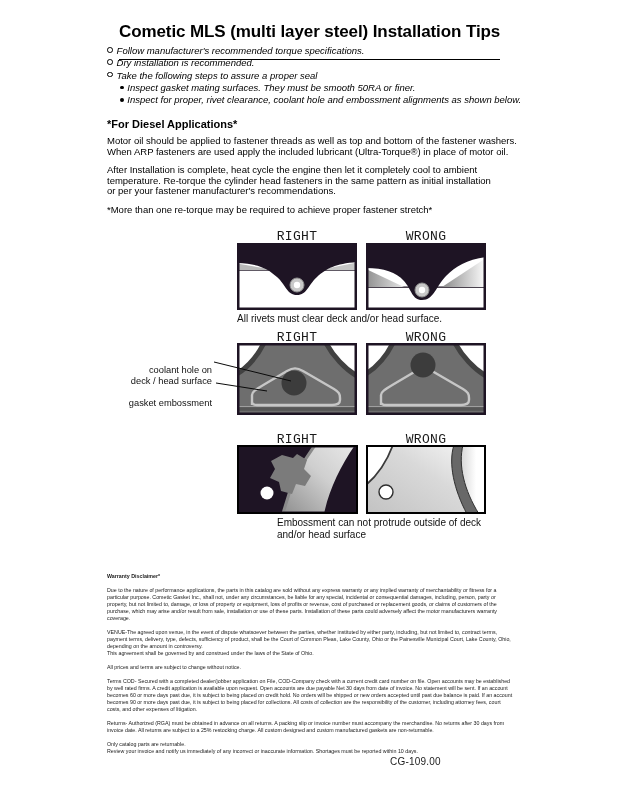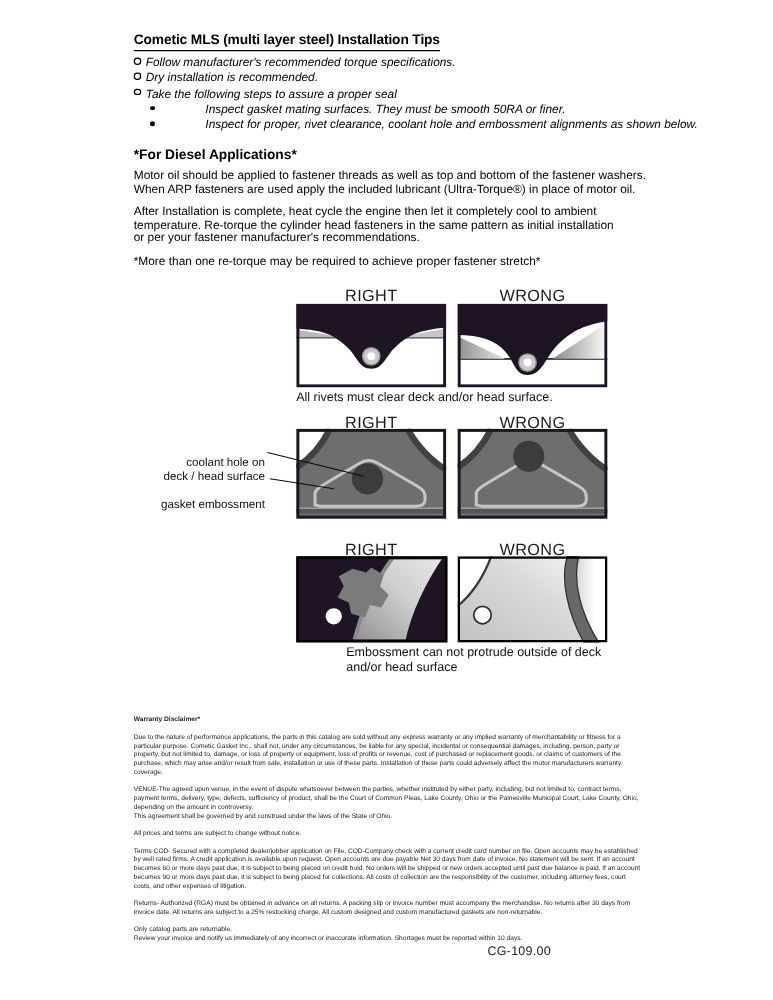--- a/index.html
+++ b/index.html
@@ -2,33 +2,33 @@
 <html><head>
 <meta charset="utf-8">
 <style>
   html,body{margin:0;padding:0;background:#fff;}
   .page{
     position:relative;width:618px;height:800px;background:#ffffff;overflow:hidden;
     font-family:"Liberation Sans","DejaVu Sans",sans-serif;color:#000;
   }
   .abs{position:absolute;}
   .title{
-    font-size:11px;font-weight:bold;letter-spacing:-0.1px;
-    border-bottom:1.6px solid #000;padding-bottom:2px;display:inline-block;white-space:nowrap;
+    font-size:17px;font-weight:bold;letter-spacing:-0.1px;
+    border-bottom:1.6px solid #000;padding-bottom:17px;display:inline-block;white-space:nowrap;margin-left:12px;
   }
   .bullets{font-size:9.5px;line-height:12.3px;}
   .bullet-row{display:flex;align-items:baseline;white-space:nowrap;}
   .b-open{display:inline-block;width:3.6px;height:3.6px;border:1px solid #000;border-radius:50%;
     margin-right:4px;flex:0 0 auto;position:relative;top:-1.5px;}
   .b-fill{display:inline-block;width:3.8px;height:3.8px;background:#000;border-radius:50%;
     margin-right:3.5px;flex:0 0 auto;position:relative;top:-1.5px;}
-  .sub{padding-left:13px;gap:37px;}
+  .sub{padding-left:13px;}
   .diesel-heading{font-size:11px;font-weight:bold;margin:0 0 6px 0;}
   .para{font-size:9.5px;line-height:10.6px;margin:0 0 8px 0;white-space:pre-line;}
-  .fig-label{font-size:13px;color:#1a1a1a;text-align:center;width:120px;letter-spacing:0.3px;}
+  .fig-label{font-size:13px;color:#1a1a1a;text-align:center;width:120px;letter-spacing:0.3px;font-family:Liberation Mono, monospace;}
   .fig-caption{font-size:10px;color:#111;white-space:pre-line;line-height:11.5px;}
   .anno{font-size:9.3px;color:#111;text-align:right;width:122px;white-space:nowrap;margin-top:24px;}
   .legal{width:407px;font-size:5.3px;line-height:7px;color:#1a1a1a;}
   .legal p{margin:0 0 7px 0;white-space:pre-line;}
   .legal .lh{font-weight:bold;}
   .docnum{font-size:10px;color:#1c1c1c;letter-spacing:0.2px;}
   svg{display:block;}
 </style>
 </head>
 <body>

